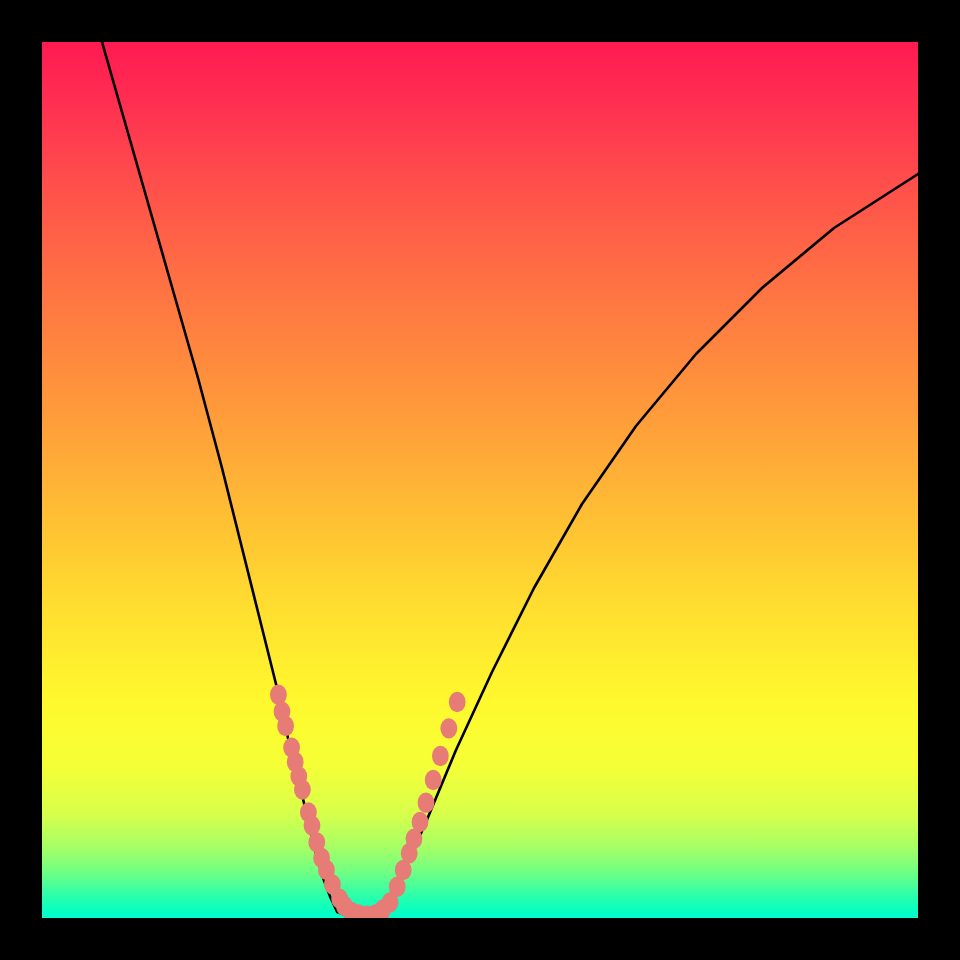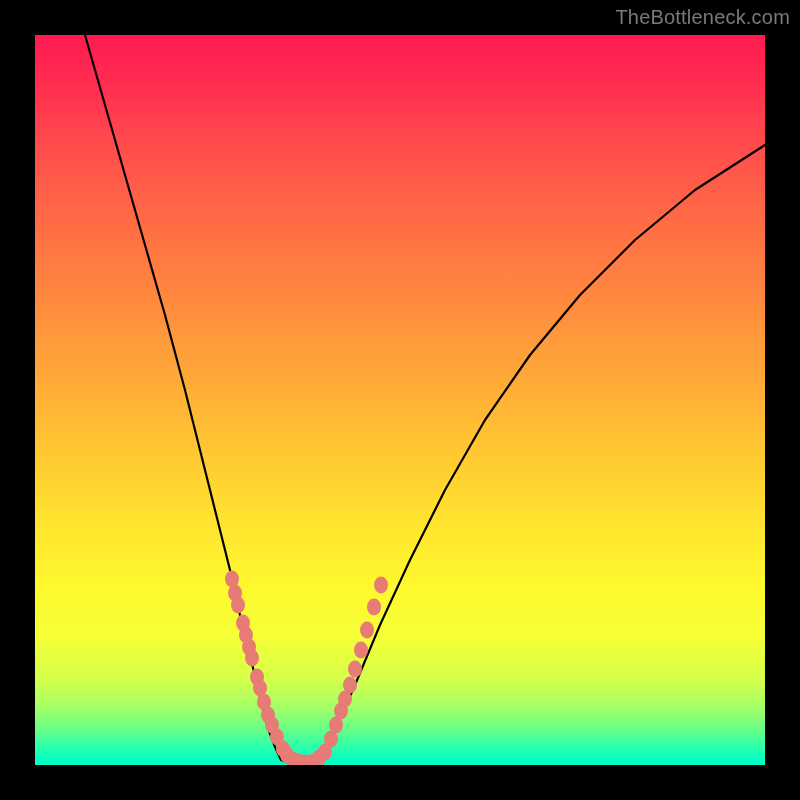--- a/index.html
+++ b/index.html
@@ -109,14 +109,13 @@
           <ellipse cx="310" cy="664.0" rx="7" ry="8.5" fill="#e77b75"></ellipse>
           <ellipse cx="315" cy="650.0" rx="7" ry="8.5" fill="#e77b75"></ellipse>
           <ellipse cx="320" cy="634.0" rx="7" ry="8.5" fill="#e77b75"></ellipse>
           <ellipse cx="326" cy="615.0" rx="7" ry="8.5" fill="#e77b75"></ellipse>
           <ellipse cx="332" cy="595.0" rx="7" ry="8.5" fill="#e77b75"></ellipse>
           <ellipse cx="339" cy="572.0" rx="7" ry="8.5" fill="#e77b75"></ellipse>
           <ellipse cx="346" cy="550.0" rx="7" ry="8.5" fill="#e77b75"></ellipse>
         </g>
     </svg>
   </div>
-  <div class="watermark">TheBottleneck.com</div>
 </div>
 
 </body></html>

